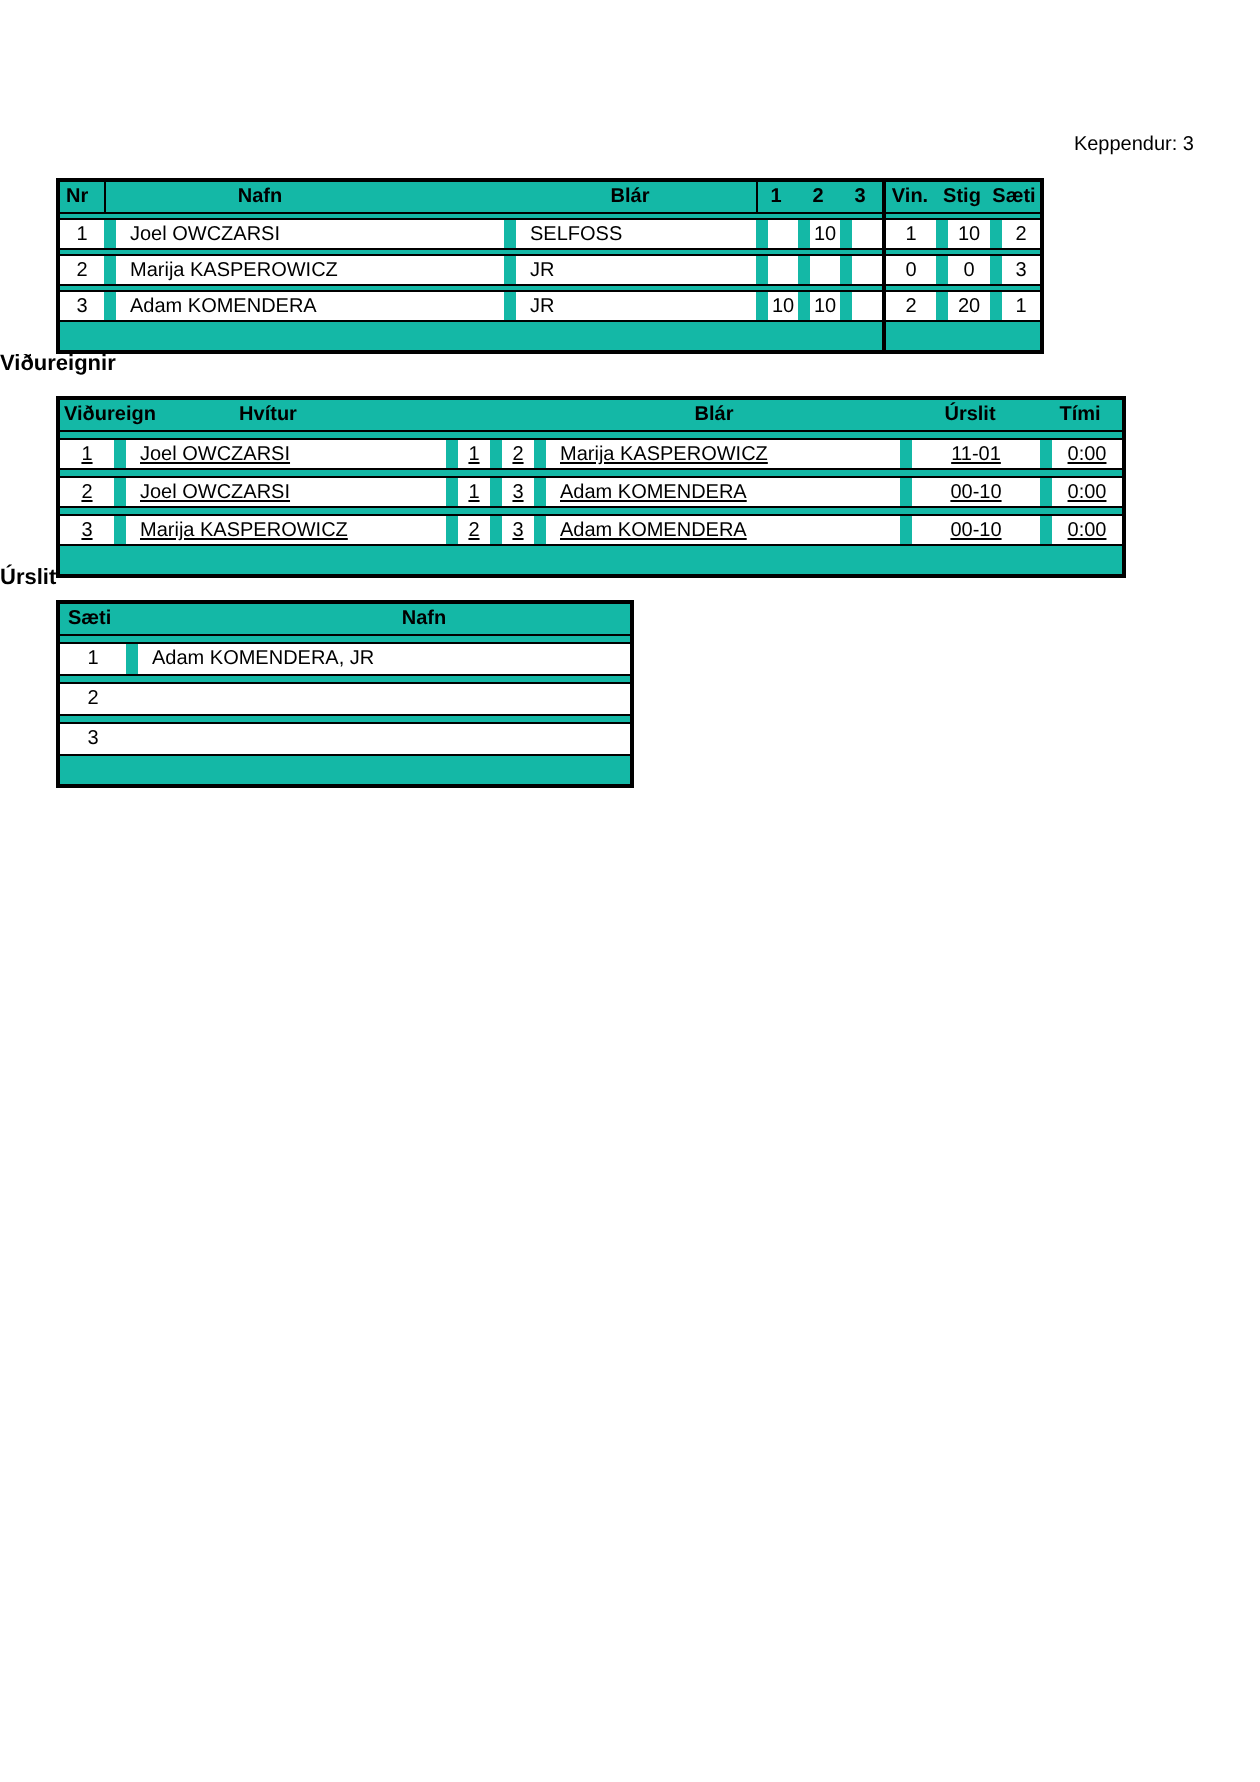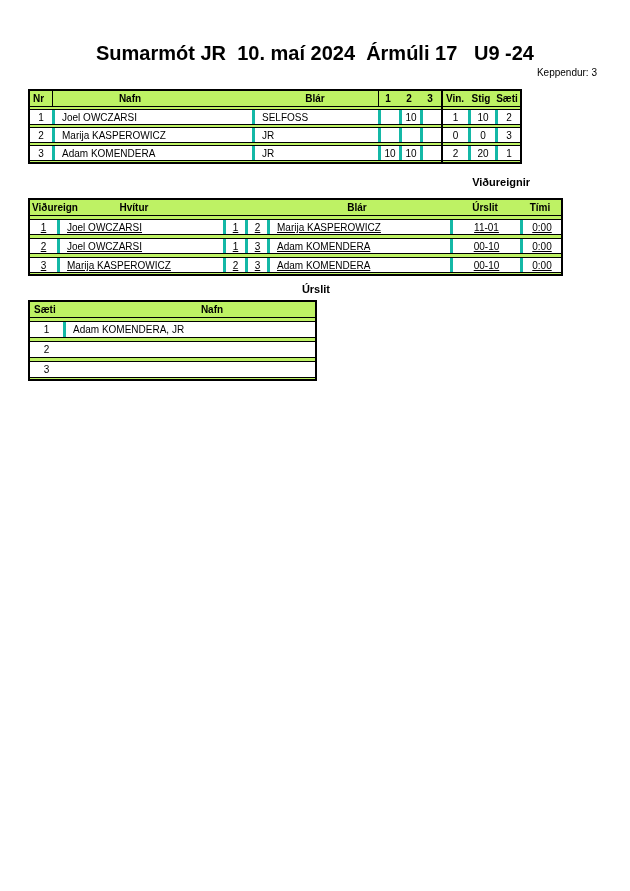--- a/index.html
+++ b/index.html
@@ -5,42 +5,42 @@
   html,body { margin:0; padding:0; background:#fff; }
   body { width:630px; height:891px; font-family:"Liberation Sans", sans-serif; color:#000; }
   .page { position:relative; width:630px; height:891px; background:#fff; overflow:hidden; }
 
   .title { position:absolute; top:42px; left:0; width:630px; text-align:center;
            font-size:20px; font-weight:bold; white-space:pre; letter-spacing:0; }
   .subtitle { position:absolute; top:65px; left:0; width:450px; text-align:center;
               font-size:11px; font-weight:bold; }
   .count { position:absolute; top:67px; right:33px; font-size:10px; }
 
-  .section-title { position:absolute; font-size:11px; font-weight:bold; text-align:right; }
+  .section-title { position:absolute; font-size:11px; font-weight:bold; text-align:left; }
   .st-vidureignir { top:176px; left:0; width:530px; }
   .st-urslit { top:283px; left:0; width:330px; }
 
-  .tbl { position:absolute; border:2px solid #000; background:#bef264; box-sizing:border-box; padding-bottom:1px; }
+  .tbl { position:absolute; border:2px solid #000; background:#14b8a6; box-sizing:border-box; padding-bottom:14px; }
   .t1 { left:28px; top:89px;  width:494px; }
   .t2 { left:28px; top:198px; width:535px;text-decoration:underline; }
   .t3 { left:28px; top:300px; width:289px; }
 
   .thead { position:relative; height:15px; border-bottom:1px solid #000;
            font-weight:bold; font-size:10px; }
   .hl  { position:absolute; transform:translateX(-50%); line-height:15px; white-space:nowrap; top:0; }
   .hll { position:absolute; line-height:15px; white-space:nowrap; top:0; }
   .vsep { position:absolute; top:0; bottom:0; width:1px; background:#000; }
   .thickline { position:absolute; top:0; bottom:0; width:2px; background:#000; left:411px; }
 
   .trow { display:flex; box-sizing:border-box; height:16px;
           border-top:1px solid #000; border-bottom:1px solid #000;
           margin-top:2px; font-size:10px; background:#fff; }
   .t2 .trow { margin-top:3px; }
   .t3 .trow { margin-top:3px; height:17px; }
-  .trow > div { box-sizing:border-box; border-left:3px solid #14b8a6; line-height:13px;
+  .trow > div { box-sizing:border-box; border-left:6px solid #14b8a6; line-height:13px;
                 overflow:hidden; white-space:nowrap; padding-top:1px; }
   .t3 .trow > div { line-height:14px; }
   .trow > div:first-child { border-left:none; }
   .c { text-align:center; }
   .l { text-align:left; padding-left:7px; }
 
   
   .t1 .w-nr{width:22px} .t1 .w-nafn{width:200px} .t1 .w-felag{width:126px}
   .t1 .w-r{width:21px}
   .t1 .w-vin{width:27px; border-left:2px solid #000;}
@@ -52,21 +52,20 @@
   .t2 .w-blar{width:183px} .t2 .w-urslit{width:70px} .t2 .w-timi{width:41px; flex:1}
 
   
   .t3 .w-s3{width:33px} .t3 .w-nafn3{width:252px; flex:1}
 </style>
 </head>
 <body>
 
 <div class="page">
 
-  <div class="title">Sumarmót JR  10. maí 2024  Ármúli 17   U9 -24</div>
   <div class="count">Keppendur: 3</div>
 
   <div class="tbl t1">
     <div class="thead">
       <span class="hll" style="left:3px">Nr</span>
       <span class="vsep" style="left:22px"></span>
       <span class="hl" style="left:100px">Nafn</span>
       <span class="hl" style="left:285px">Blár</span>
       <span class="vsep" style="left:348px"></span>
       <span class="hl" style="left:358px">1</span>

